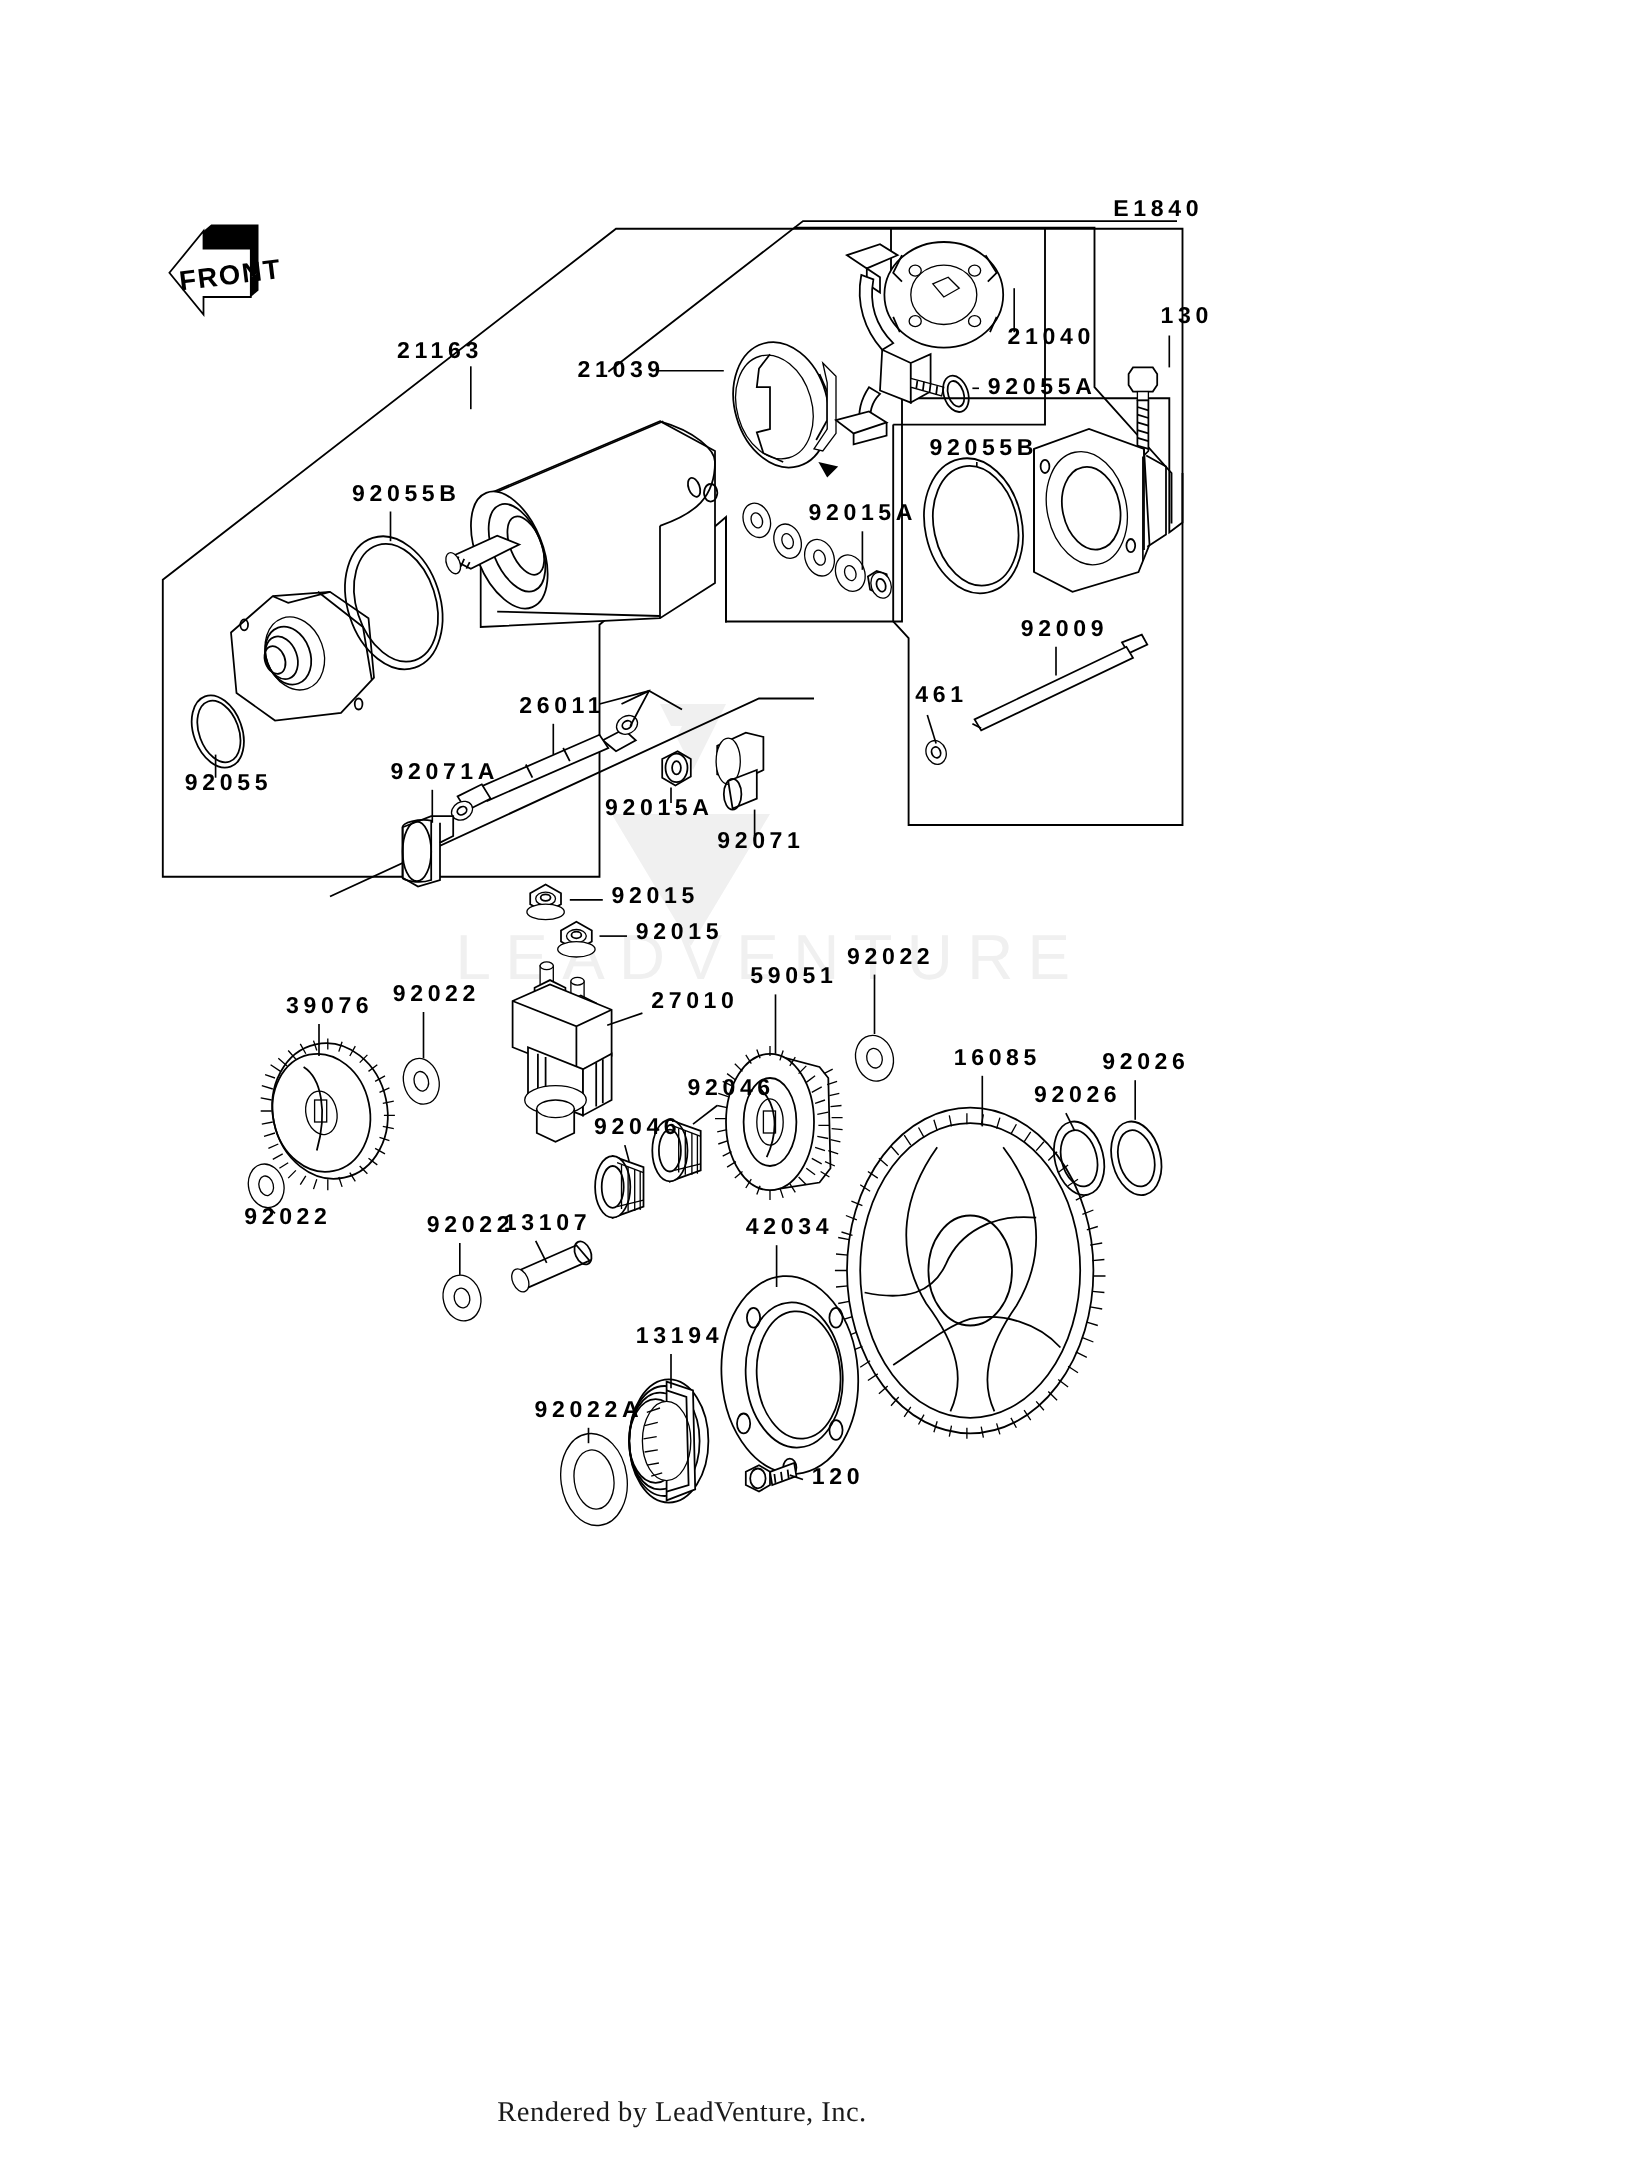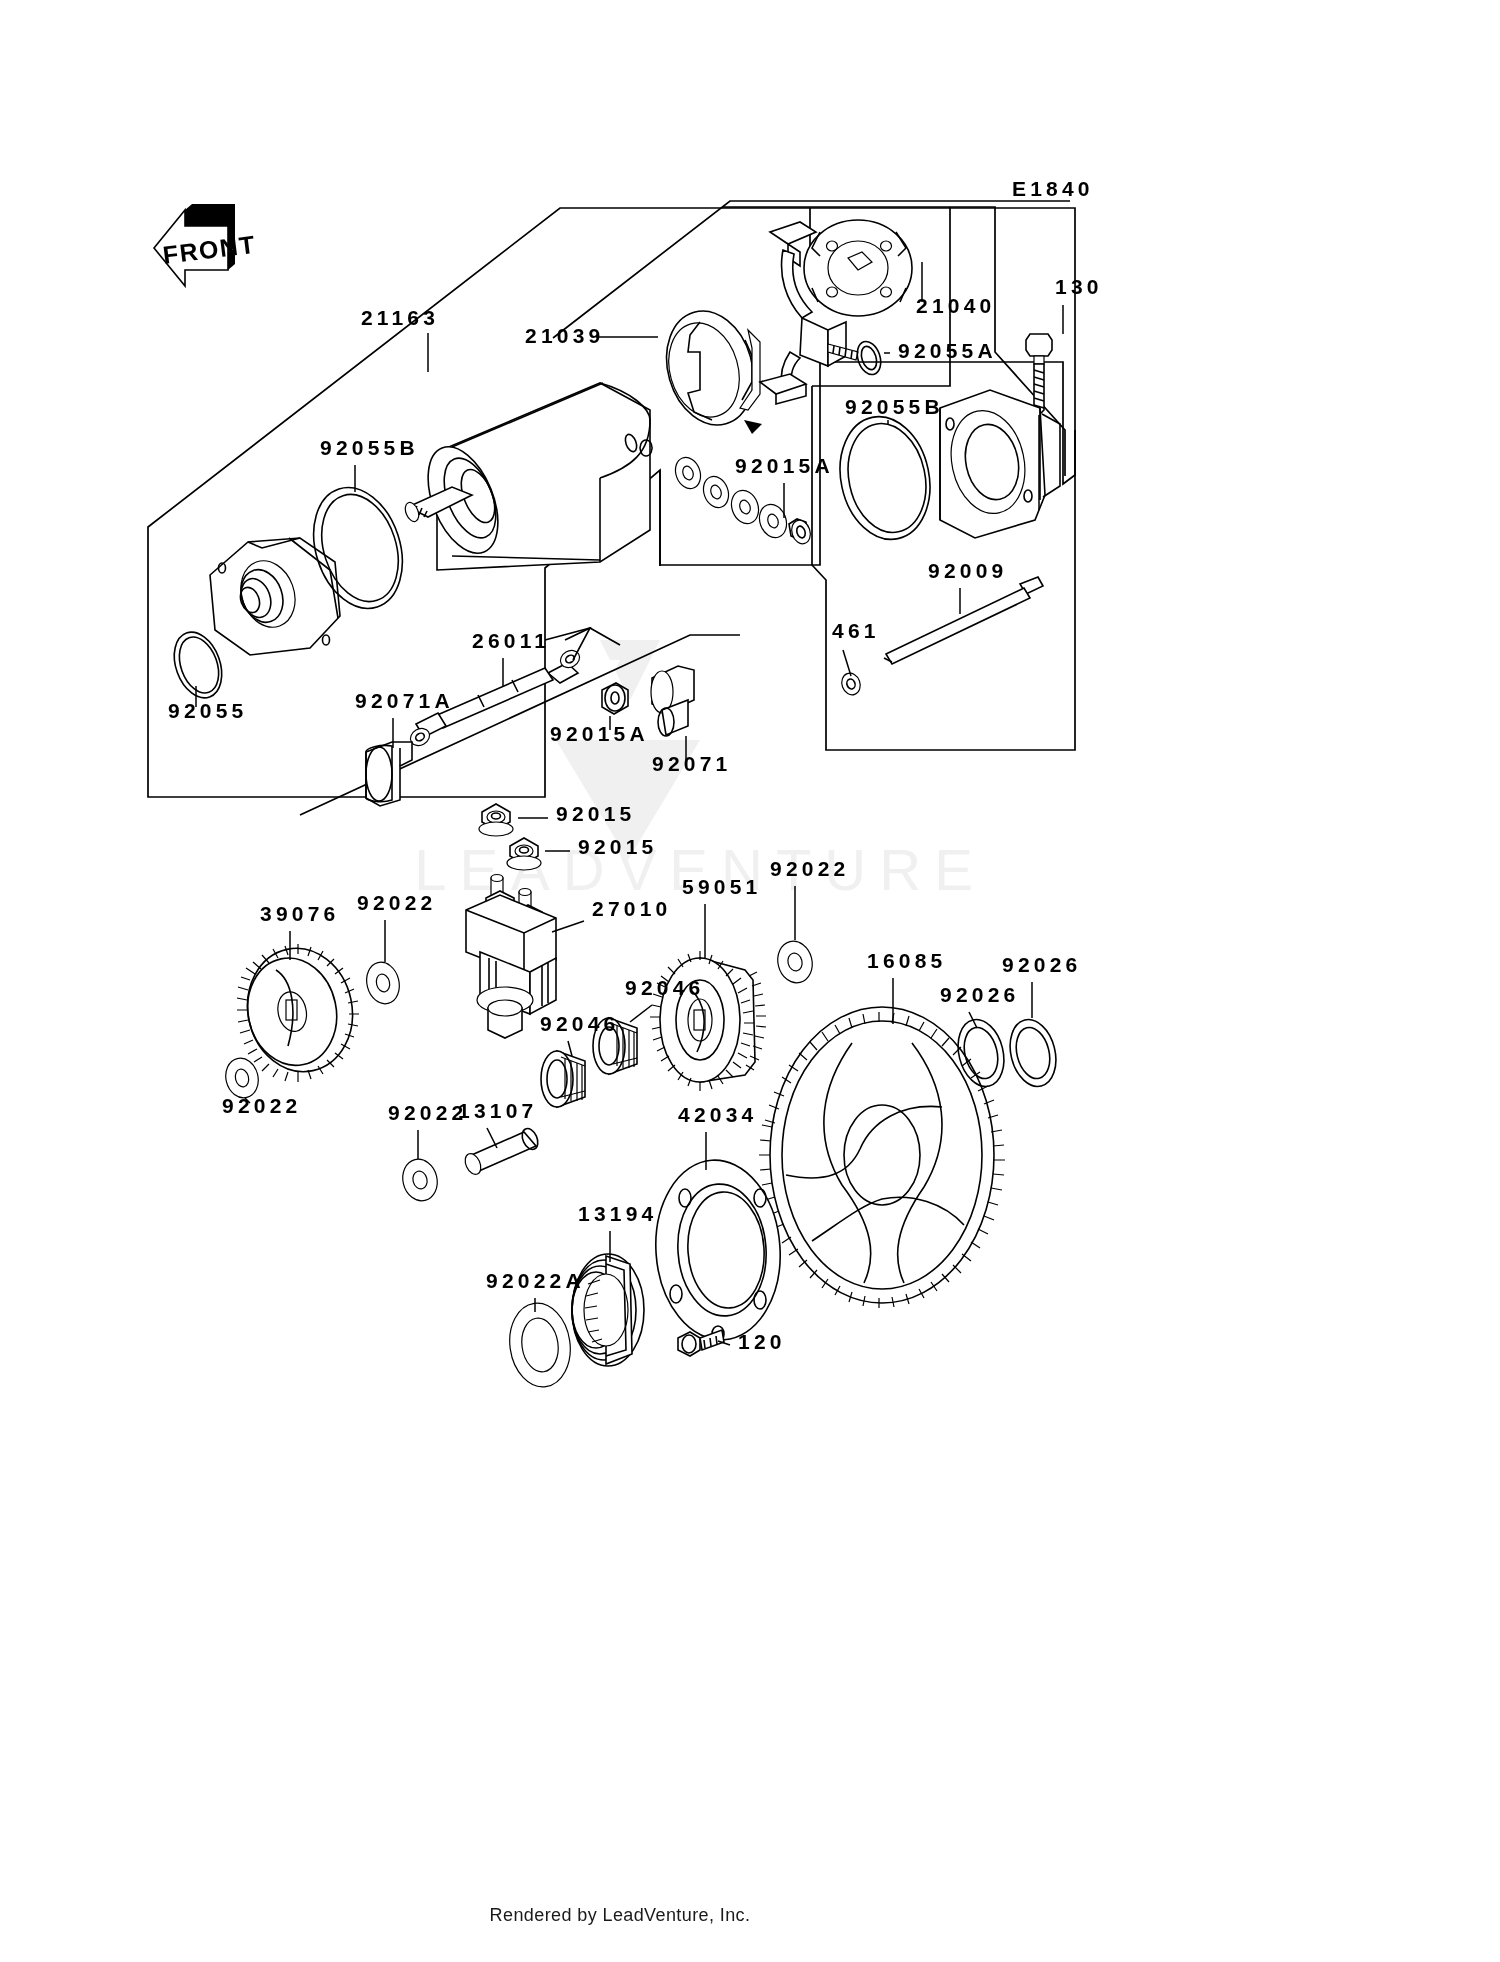--- a/index.html
+++ b/index.html
@@ -21,22 +21,22 @@
     left: 0; top: 0;
     width: 1500px;
     height: 1962px;
   }
   .footer {
     position: absolute;
     left: 0;
     top: 1905px;
     width: 1240px;
     text-align: center;
-    font-family: Liberation Sans, sans-serif;
-    font-size: 18px;
+    font-family: Liberation Serif, serif;
+    font-size: 26px;
     color: #1a1a1a;
     letter-spacing: 0.4px;
   }
   .wm {
     fill: #f0f0f0;
     font-family: "Liberation Sans", sans-serif;
     font-weight: 400;
   }
   text.lbl {
     font-family: "Liberation Sans", sans-serif;

